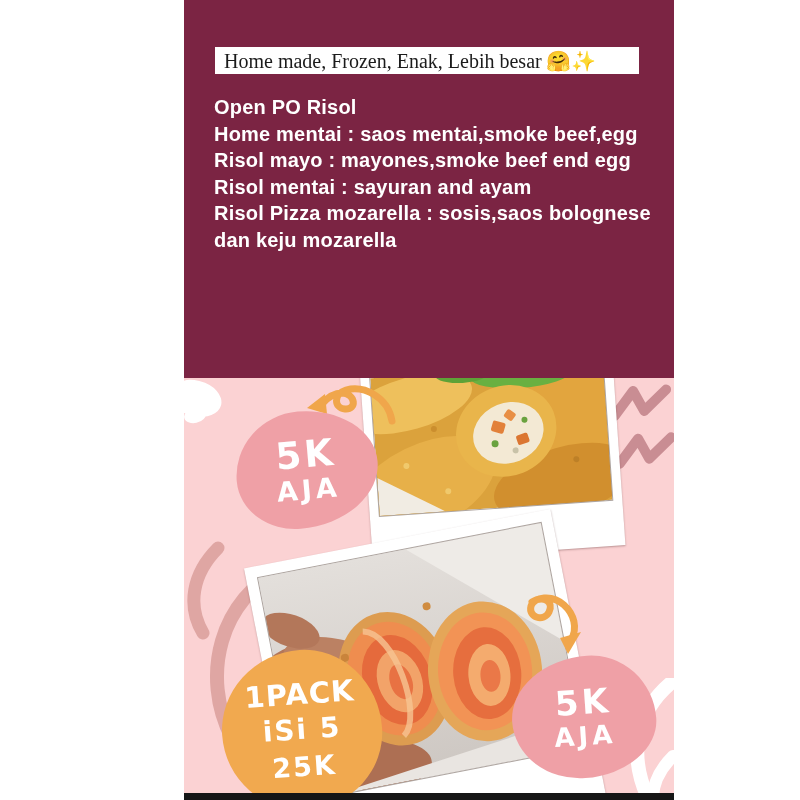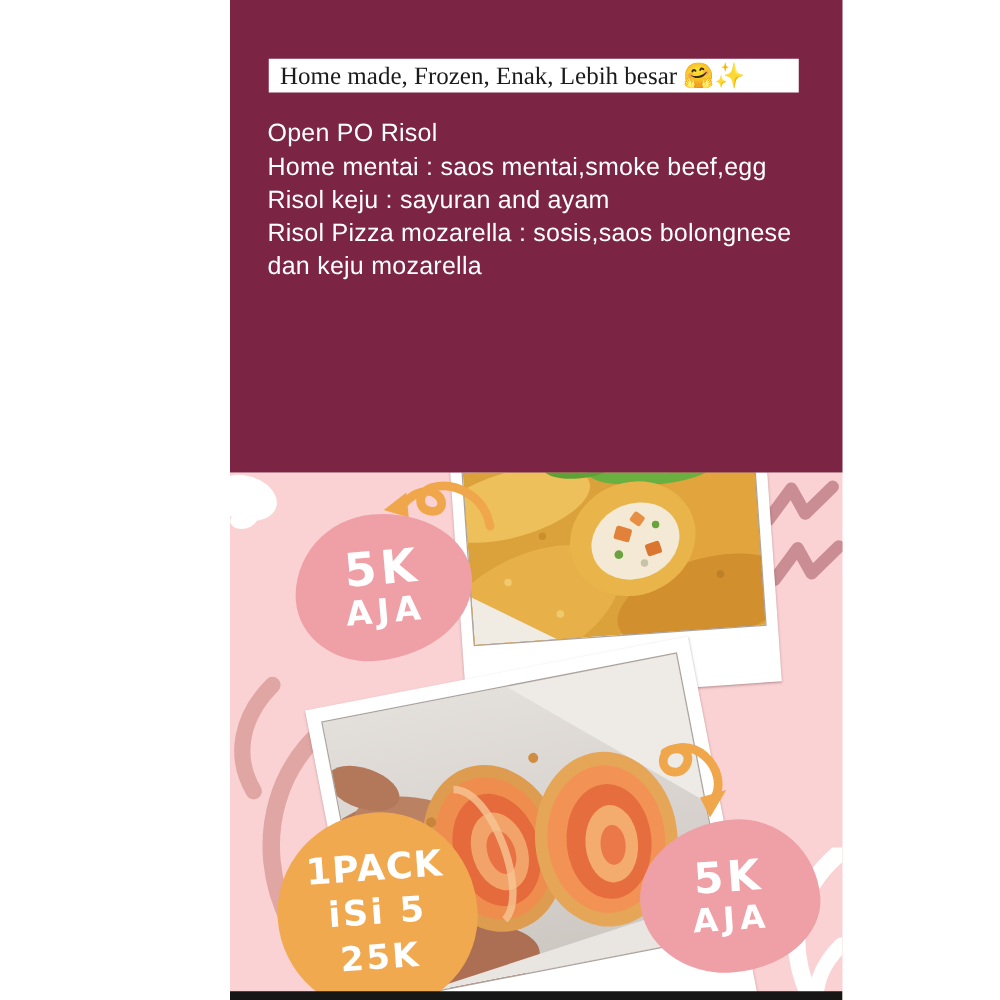--- a/index.html
+++ b/index.html
@@ -7,21 +7,21 @@
            font-family:"Liberation Sans", sans-serif; }
   .story { position:absolute; left:170px; top:0; width:490px; height:800px;margin-left:14px; }
 
   
   .maroon { position:absolute; left:0; top:0; width:490px; height:378px;
             background:var(--maroon,#7b2443); z-index:2; }
   .banner { position:absolute; left:31px; top:47px; width:424px; height:27px;
             background:#ffffff; display:flex; align-items:center; padding-left:9px;
             box-sizing:border-box; font-family:"Liberation Serif", serif;
             font-size:20px; color:#1b1b1b; white-space:nowrap; overflow:hidden; }
-  .menu { position:absolute; left:30px; top:94px; width:455px; }
+  .menu { position:absolute; left:30px; top:94px; width:455px;font-weight:bold; }
   .menu-line { font-size:20px; line-height:26.5px; color:#ffffff; letter-spacing:.2px; }
 
   
   .pink { position:absolute; left:0; top:378px; width:490px; height:422px;
           background:var(--pink-background,#fbd2d3); overflow:hidden; z-index:1; }
 
   .deco { position:absolute; }
 
   .white-blob-a { left:-12px; top:3px; width:50px; height:35px; background:#fff;
                   border-radius:50% 60% 55% 45%; transform:rotate(14deg); }
@@ -63,22 +63,23 @@
 <div class="stage">
   <div class="story">
 
     <div class="maroon">
       <div class="banner">
         <span>Home made, Frozen, Enak, Lebih besar 🤗✨</span>
       </div>
       <div class="menu">
         <div class="menu-line">Open PO Risol</div>
         <div class="menu-line">Home mentai : saos mentai,smoke beef,egg</div>
-        <div class="menu-line">Risol keju : sayuran and ayam</div>
-        <div class="menu-line">Risol Pizza mozarella : sosis,saos bolongnese dan keju mozarella</div>
+        <div class="menu-line">Risol mayo : mayones,smoke beef end egg</div>
+        <div class="menu-line">Risol mentai : sayuran and ayam</div>
+        <div class="menu-line">Risol Pizza mozarella : sosis,saos bolognese dan keju mozarella</div>
       </div>
     </div>
 
     <div class="pink">
 
       <div class="deco white-blob-a"></div>
       <div class="deco white-blob-b"></div>
 
       <svg class="deco" style="left:425px; top:4px;" width="70" height="92" viewBox="0 0 70 92">
         <g transform="rotate(-6 35 46)" stroke="var(--deco-rose,#c98d93)" stroke-width="10" fill="none" stroke-linecap="round" stroke-linejoin="round">

